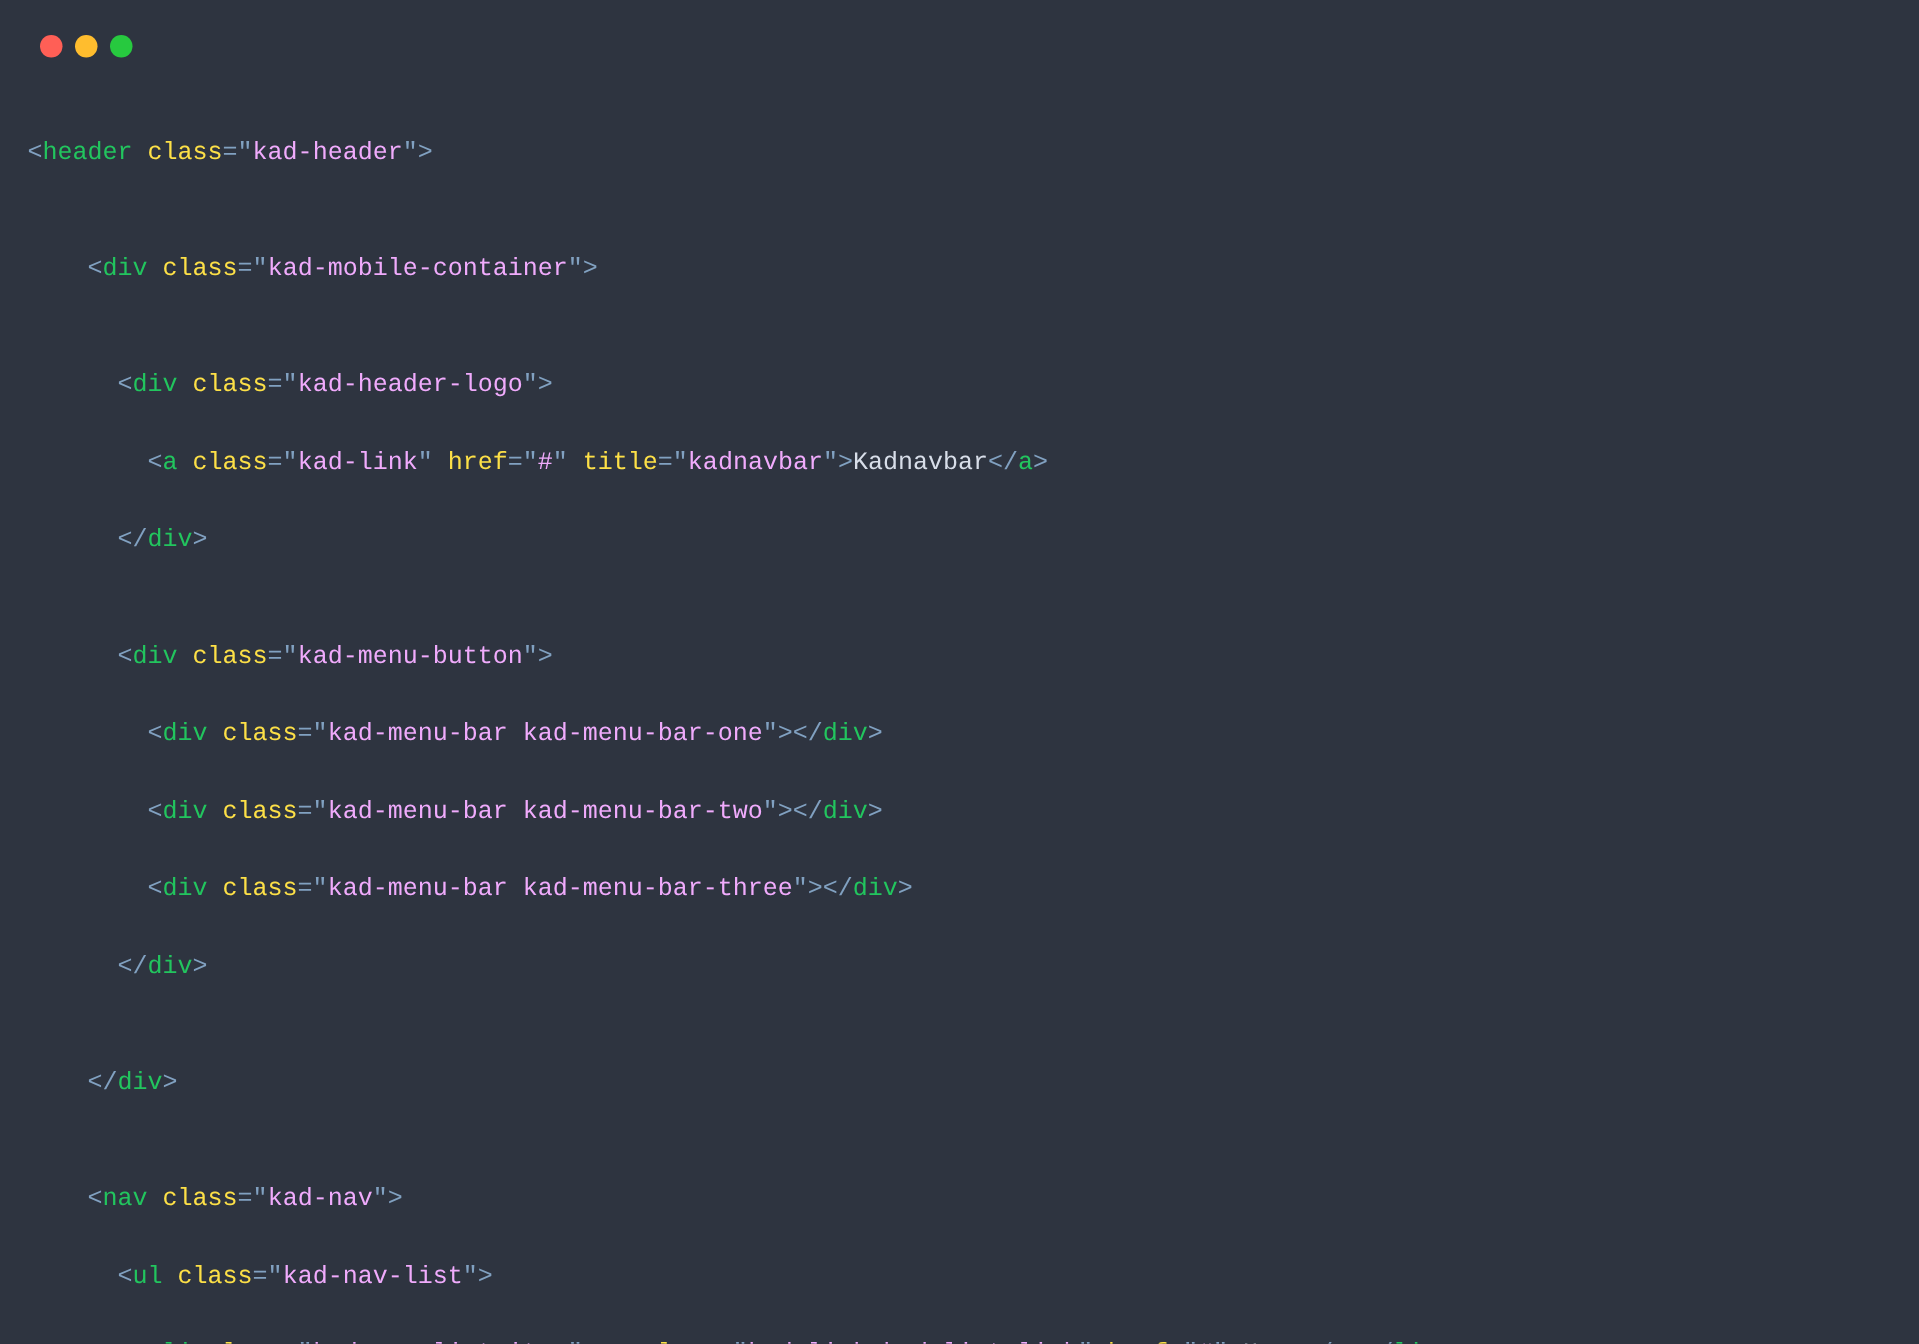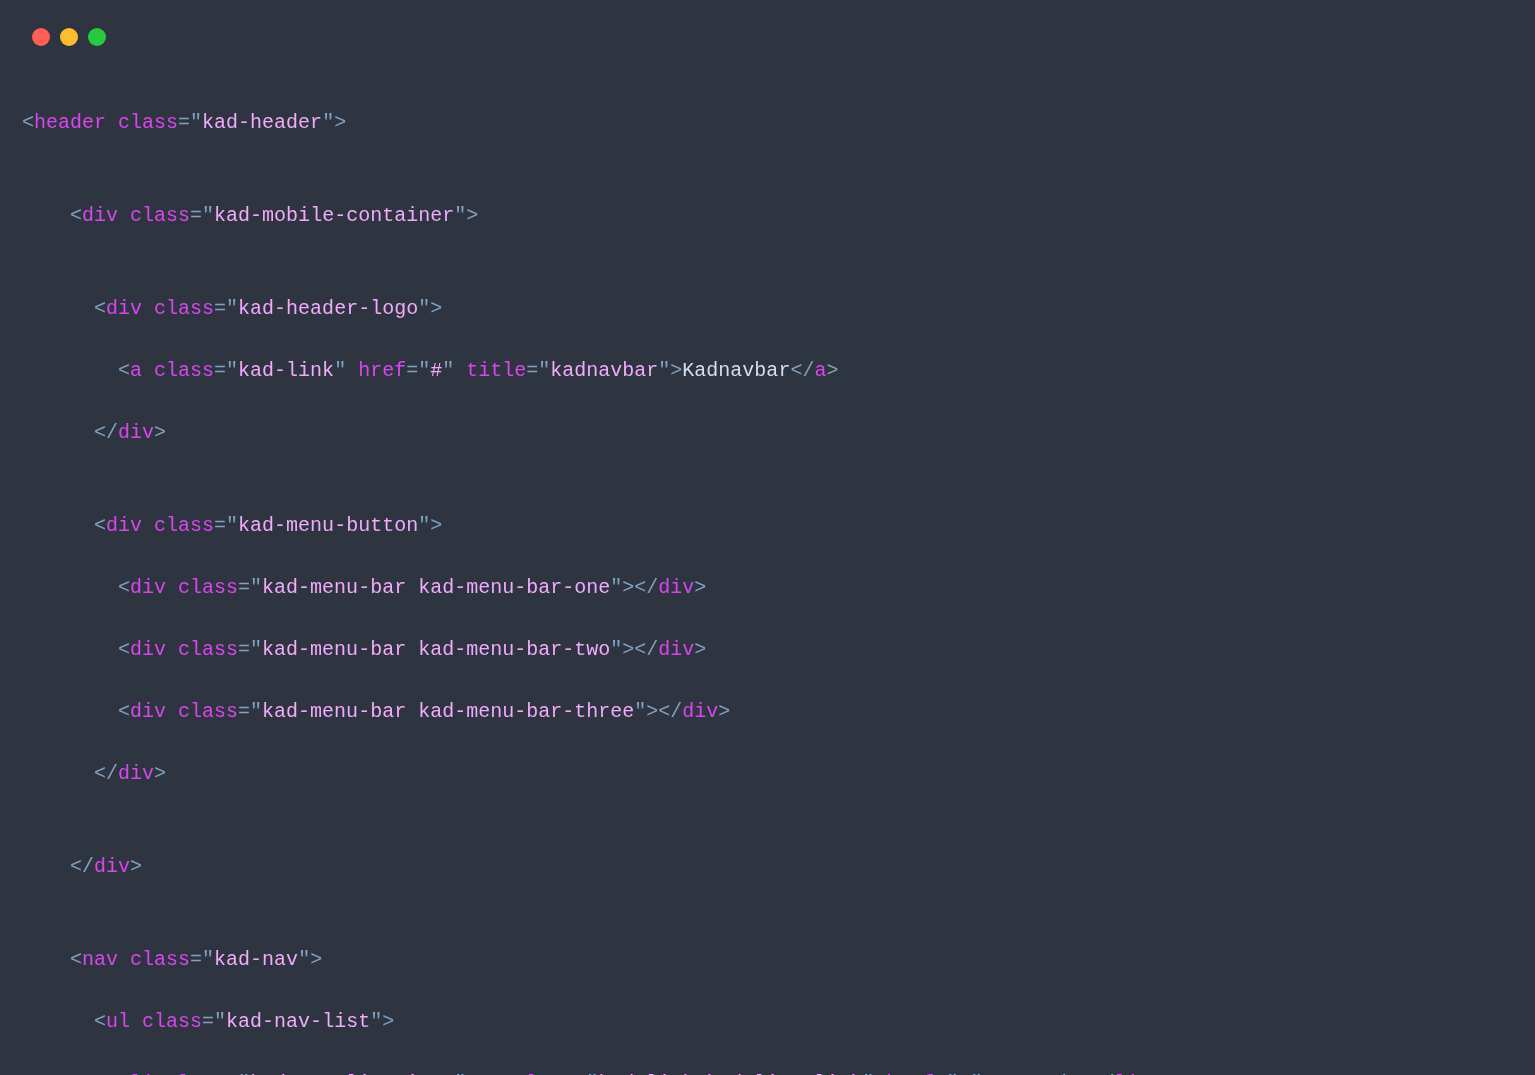--- a/index.html
+++ b/index.html
@@ -33,22 +33,22 @@
   .traffic-green  { background: #27c93f; }
 
   .code-area {
     padding: 22px 22px 22px 22px;
     line-height: 31px;
     white-space: pre;
     color: #d8dee9;
   }
 
   .t-bracket { color: #81a1c1; }   
-  .t-tag     { color: #d946ef; }   
-  .t-attr    { color: #d946ef; margin-top: 36px; }   
+  .t-tag     { color: #22c55e; }   
+  .t-attr    { color: #fde047; margin-top: 36px; }   
   .t-string  { color: #f0abfc; }   
   .t-text    { color: #d8dee9; }   
 
   .line { display: block; }
 </style>
 </head>
 <body>
 
 <div class="window">
 

